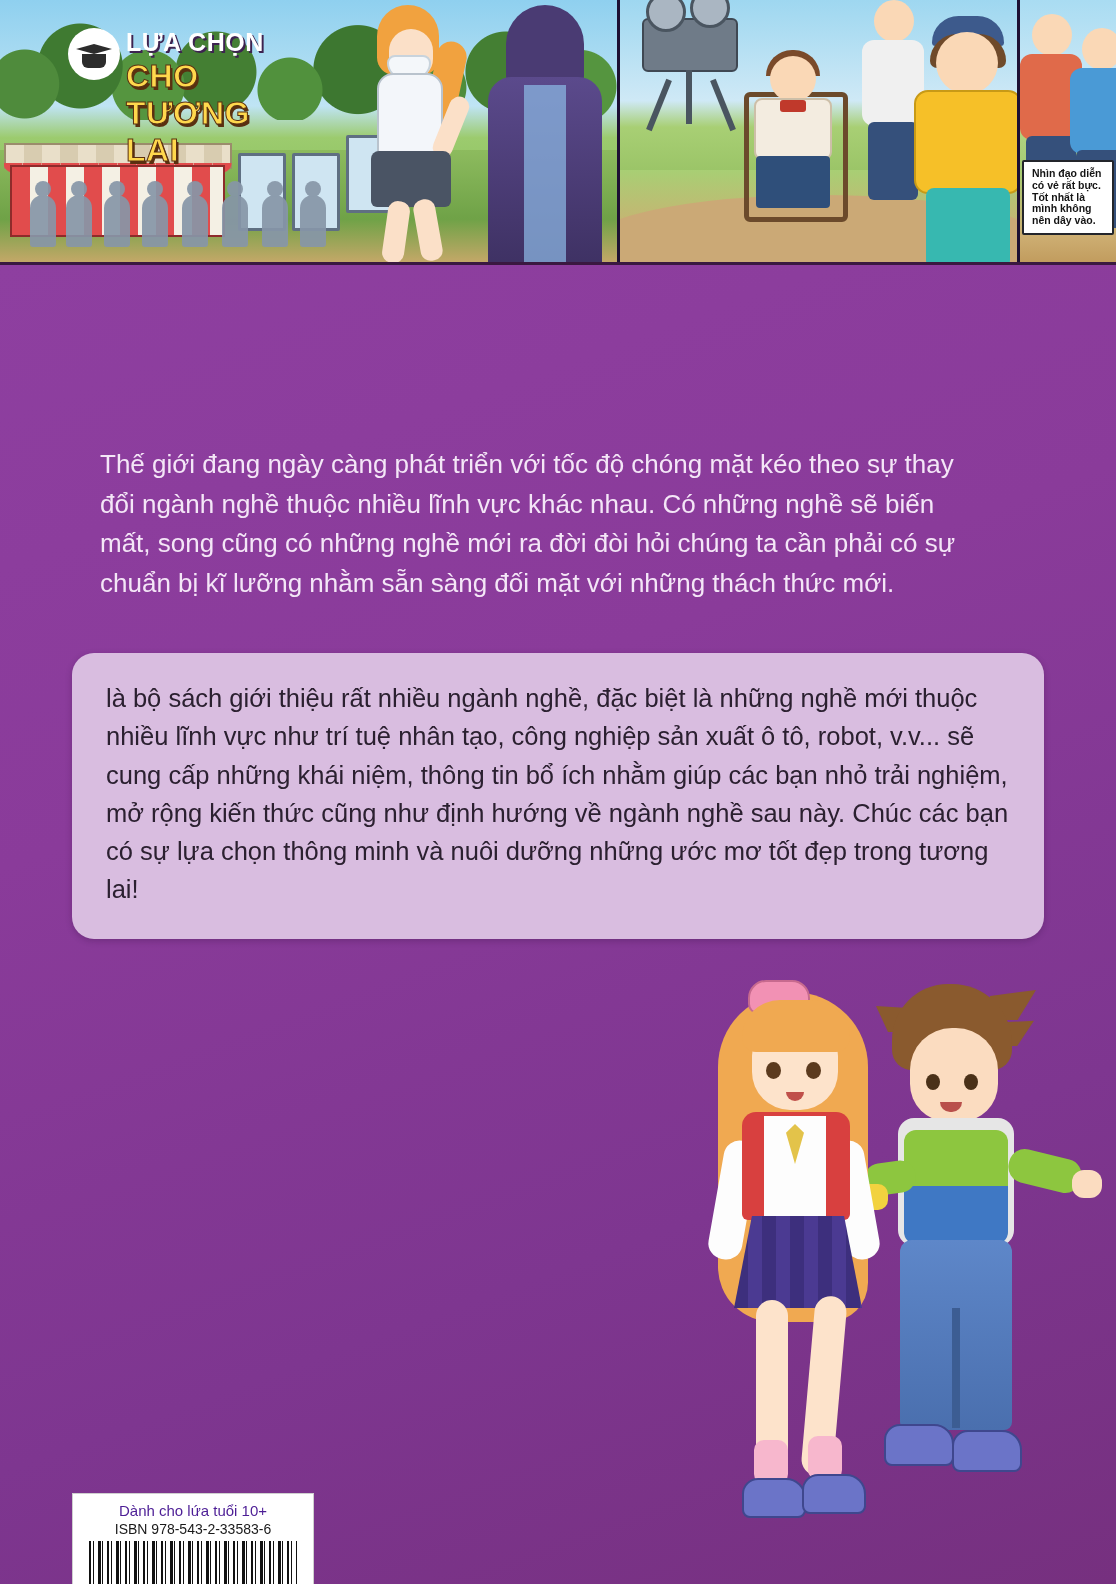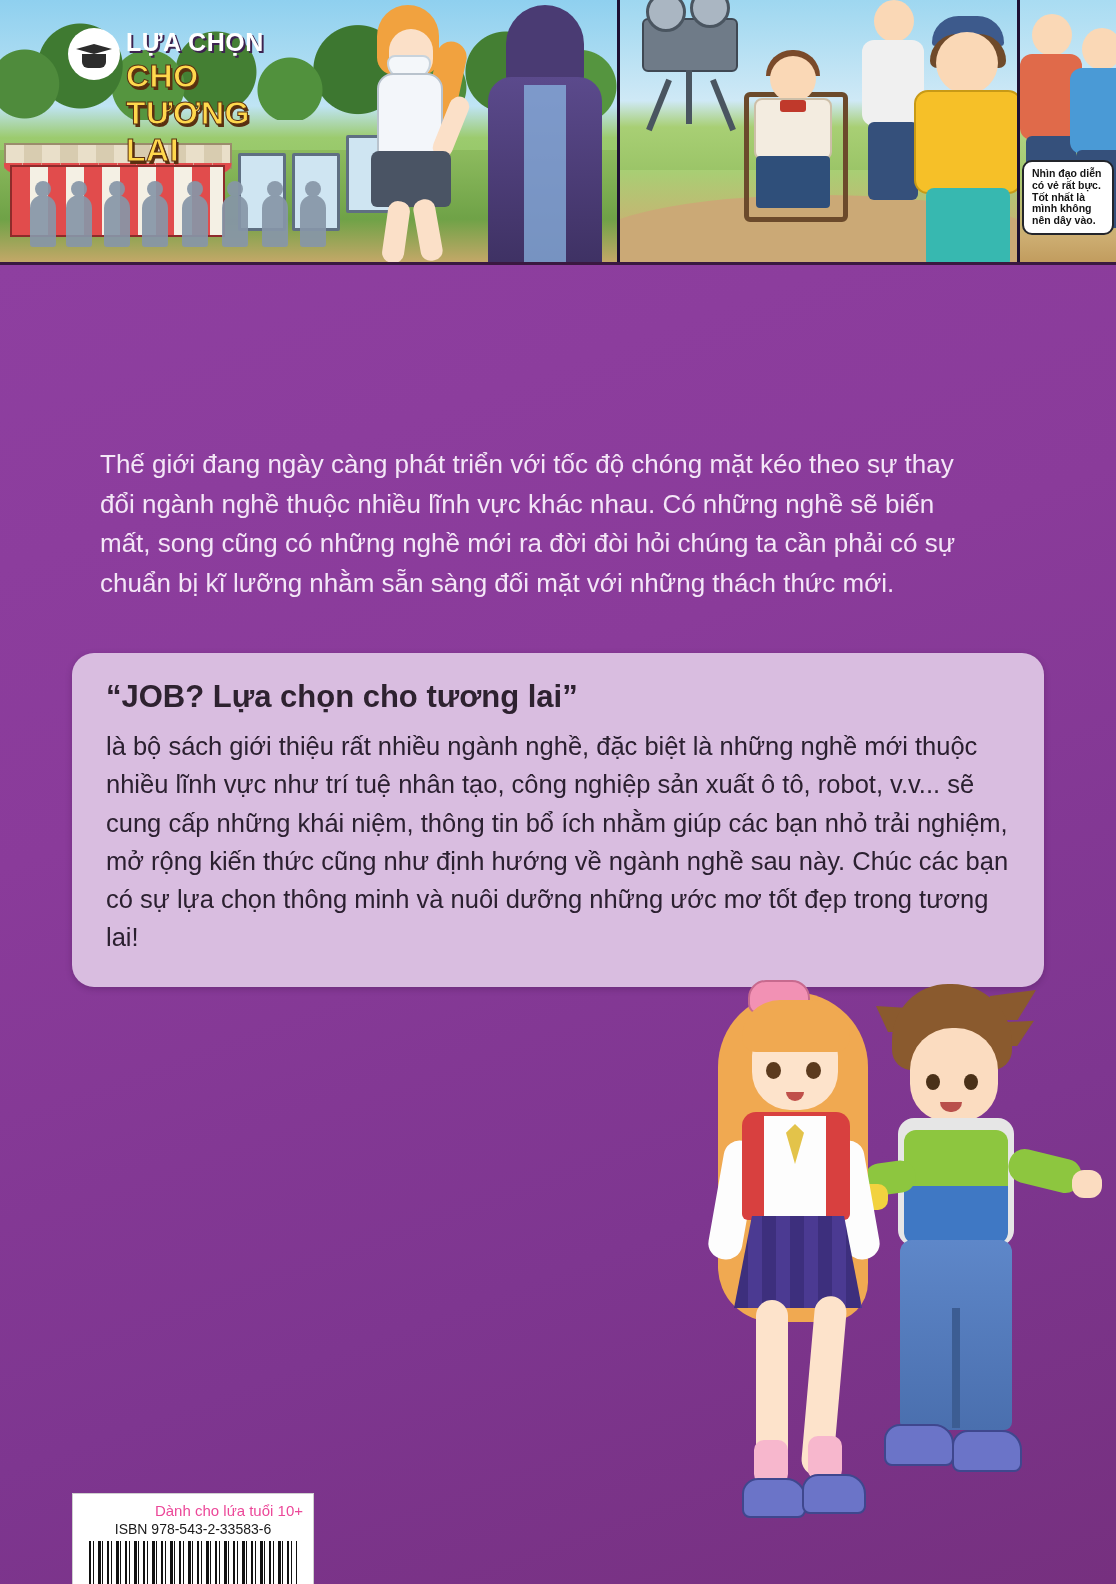--- a/index.html
+++ b/index.html
@@ -207,21 +207,21 @@
     position: absolute;
     background: #ffffff;
     border: 2px solid #23252b;
     border-radius: 14px;
     color: #141414;
     font-weight: bold;
     line-height: 1.12;
     padding: 6px 8px;
     text-align: center;
   }
-  .bubble-right { left: 1022px; top: 160px; width: 92px; font-size: 10.5px; text-align: left; border-radius: 10px;}
+  .bubble-right { left: 1022px; top: 160px; width: 92px; font-size: 10.5px; text-align: left; border-radius: 2px;}
 
   
   .logo {
     position: absolute; left: 62px; top: 22px;
     width: 230px; height: 82px;
   }
   .logo .cap-icon {
     position: absolute; left: 6px; top: 6px; width: 52px; height: 52px;
     background: #ffffff; border-radius: 50%;
   }
@@ -325,21 +325,21 @@
 
   
   .barcode-block {
     position: absolute; left: 72px; top: 1228px;
     width: 242px; height: 318px;
     background: #ffffff;
     border: 1px solid #cfcfcf;
     padding: 8px 10px;
     text-align: center;
   }
-  .bc-line { font-size: 15px; color: #ec4899; line-height: 1.25; text-align: right; }
+  .bc-line { font-size: 15px; color: #4c1d95; line-height: 1.25; }
   .bc-isbn { font-size: 14px; color: #1a1a1a; margin-bottom: 4px; }
   .bars {
     height: 56px; margin: 4px 6px 2px 6px;
     background:
       repeating-linear-gradient(90deg,
         #111 0 2px, #fff 2px 4px, #111 4px 5px, #fff 5px 9px,
         #111 9px 12px, #fff 12px 13px, #111 13px 14px, #fff 14px 18px);
   }
 
   
@@ -590,21 +590,20 @@
       <div class="line2">CHO TƯƠNG LAI</div>
     </div>
   </div>
 
   <div class="body-area">
 
 
     <div class="intro-text">Thế giới đang ngày càng phát triển với tốc độ chóng mặt kéo theo sự thay đổi ngành nghề thuộc nhiều lĩnh vực khác nhau. Có những nghề sẽ biến mất, song cũng có những nghề mới ra đời đòi hỏi chúng ta cần phải có sự chuẩn bị kĩ lưỡng nhằm sẵn sàng đối mặt với những thách thức mới.</div>
 
     <div class="callout">
-      <div class="callout-title">“JOB? Lựa chọn cho tương lai”</div>
       <div class="callout-body">là bộ sách giới thiệu rất nhiều ngành nghề, đặc biệt là những nghề mới thuộc nhiều lĩnh vực như trí tuệ nhân tạo, công nghiệp sản xuất ô tô, robot, v.v... sẽ cung cấp những khái niệm, thông tin bổ ích nhằm giúp các bạn nhỏ trải nghiệm, mở rộng kiến thức cũng như định hướng về ngành nghề sau này. Chúc các bạn có sự lựa chọn thông minh và nuôi dưỡng những ước mơ tốt đẹp trong tương lai!</div>
     </div>
 
 
     <div class="barcode-block">
       <div class="bc-line">Dành cho lứa tuổi 10+</div>
       <div class="bc-isbn">ISBN 978-543-2-33583-6</div>
       <div class="bars"></div>
 
     </div>

